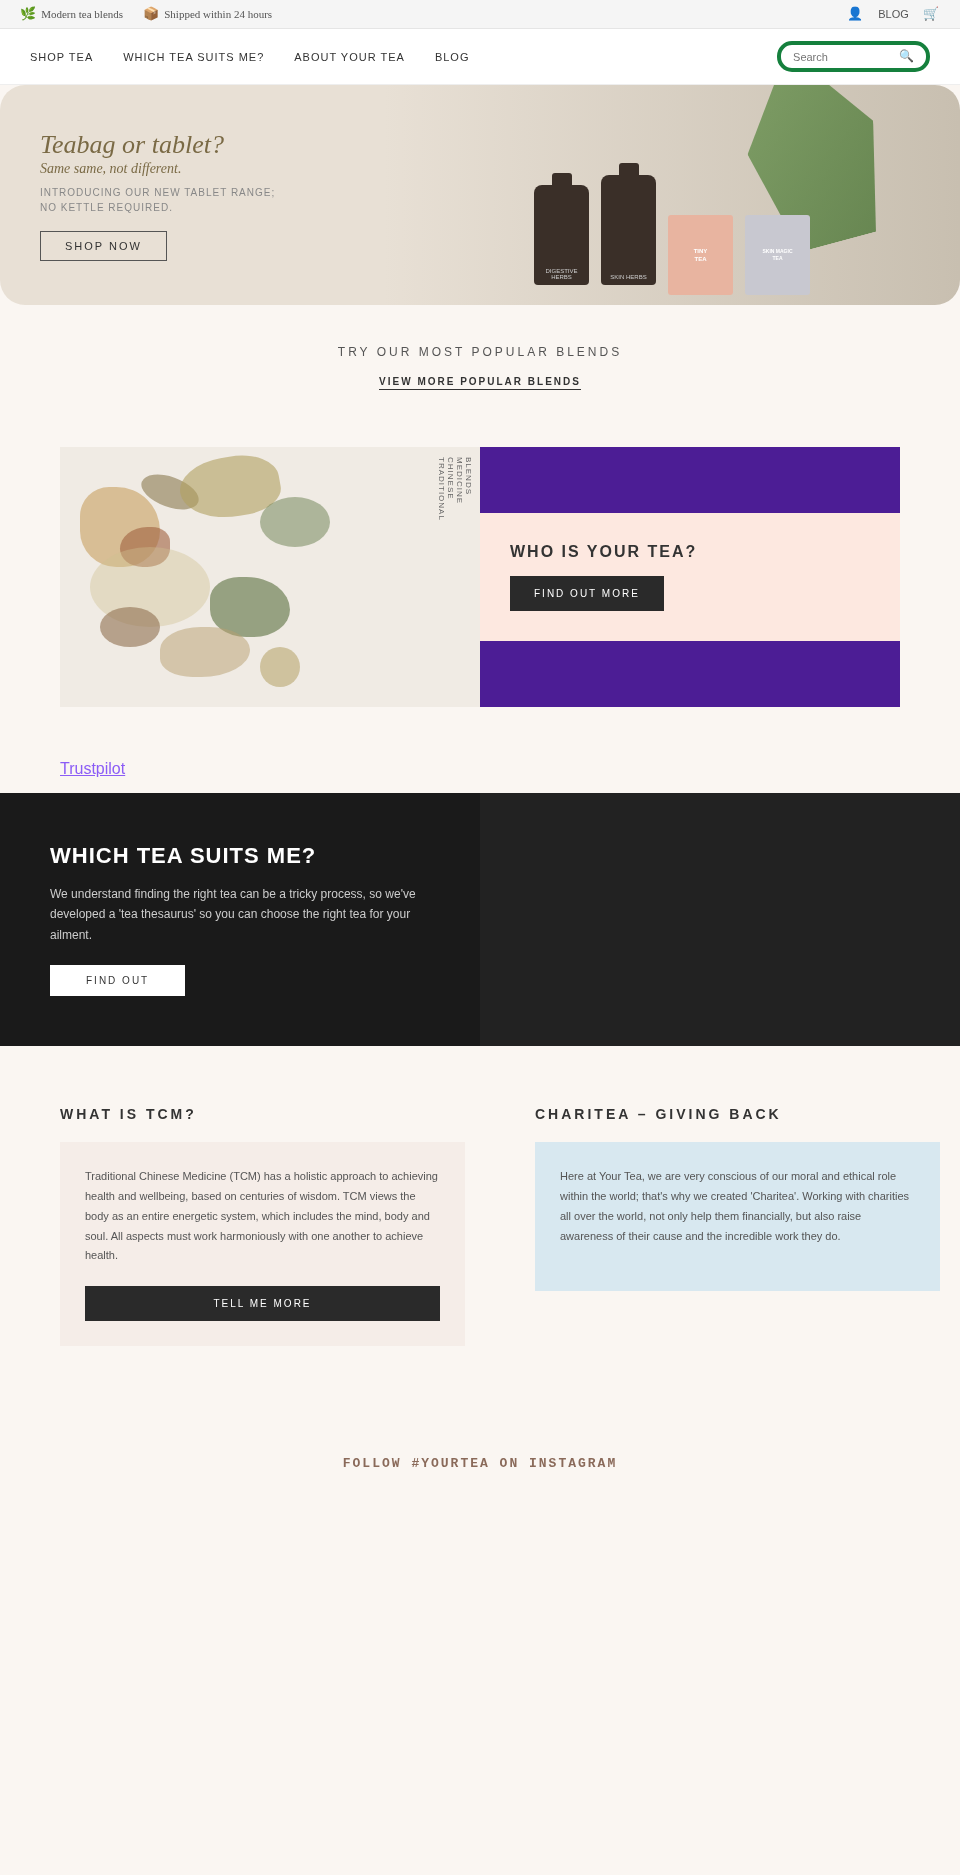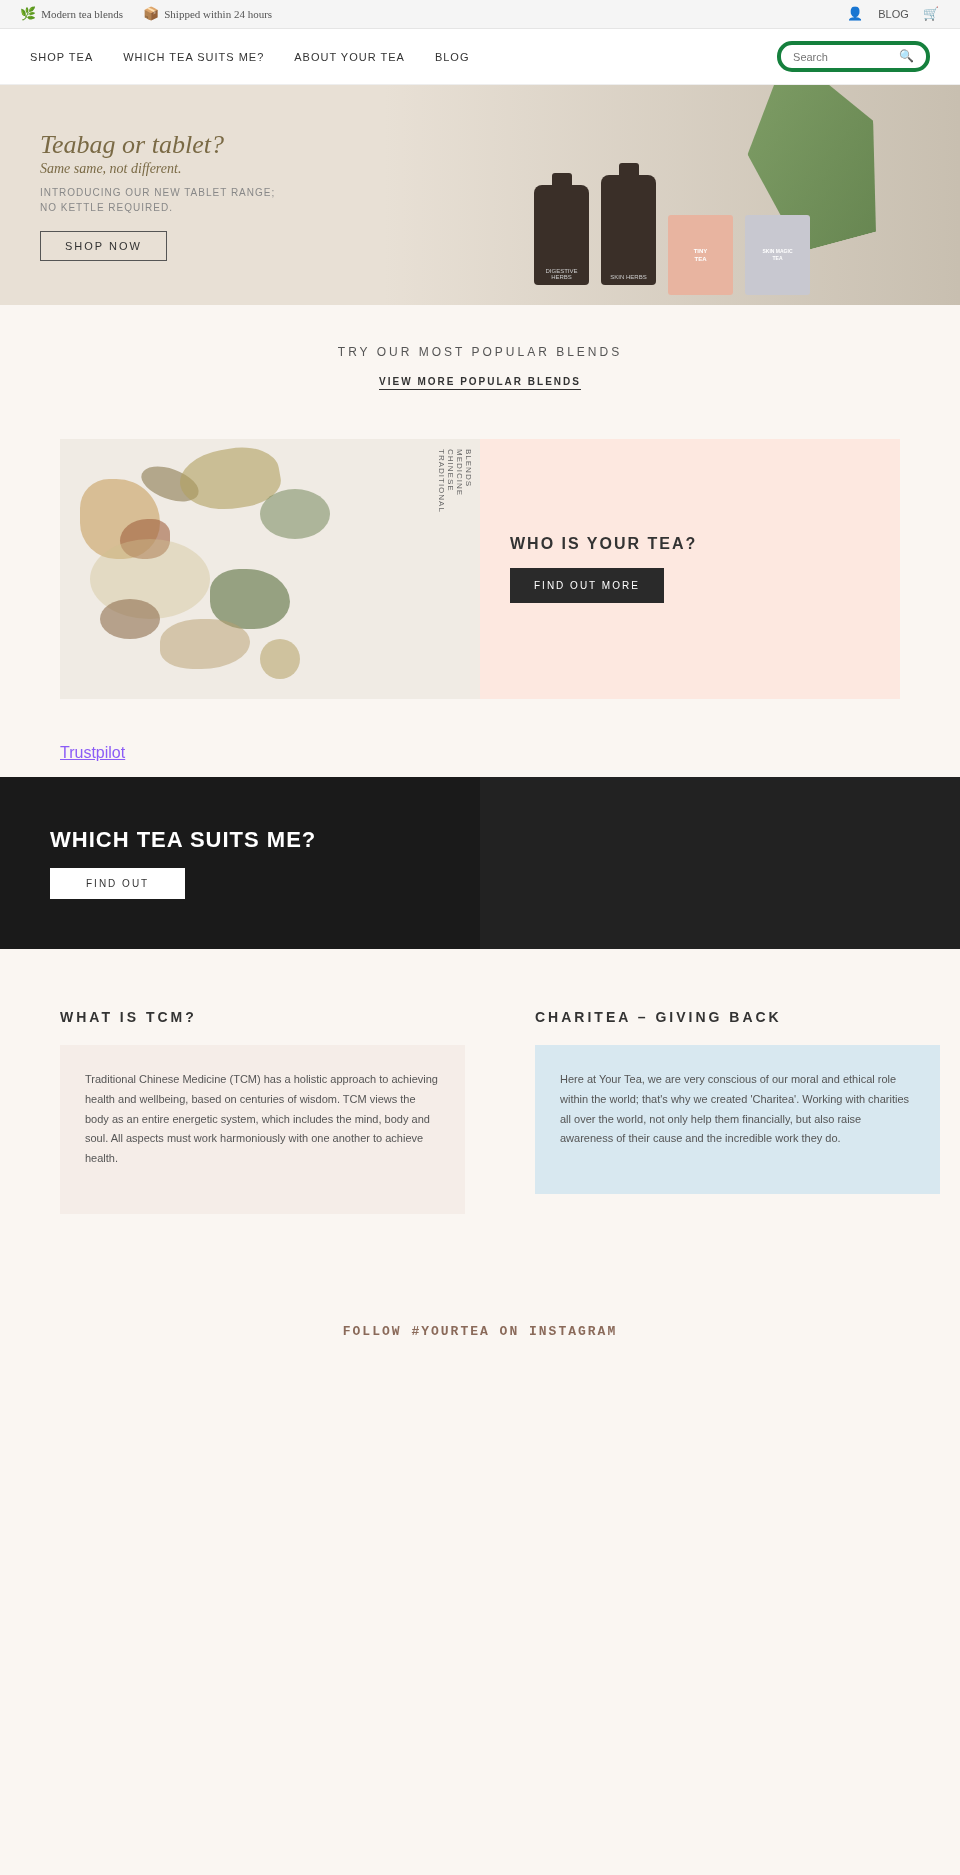--- a/index.html
+++ b/index.html
@@ -36,20 +36,21 @@
 
     
     .hero {
       position: relative;
       width: 100%;
       height: 220px;
       background: linear-gradient(to right, #e8e0d5 40%, #c8bfb0 100%);
       overflow: hidden;
       display: flex;
       align-items: center;
+      border-radius: 25px;
     }
     .hero-content {
       padding: 30px 40px;
       z-index: 2;
       position: relative;
     }
     .hero-title {
       font-size: 26px;
       color: #7a6a45;
       font-family: Georgia, serif;
@@ -158,23 +159,24 @@
       text-decoration: none;
       font-family: Arial, sans-serif;
       font-weight: bold;
       border-bottom: 1px solid #333;
       padding-bottom: 2px;
     }
 
     
     .tcm-section {
       display: flex;
-      margin: 30px 60px;
+      margin: 38px 60px;
       background: #4c1d95;
       min-height: 260px;
+      align-items: center;
     }
     .tcm-image-area {
       width: 50%;
       position: relative;
       background: #f0ece6;
       overflow: hidden;
       min-height: 260px;
     }
     .tcm-right {
       width: 50%;
@@ -504,29 +506,31 @@
   </div>
 </div>
 
 <div class="trustpilot-bar">
   <span style="cursor:pointer; text-decoration:underline;">Trustpilot</span>
 </div>
 
 <div class="which-tea-section">
   <div class="which-tea-bg"></div>
   <h2>WHICH TEA SUITS ME?</h2>
+  <p>We understand finding the right tea can be a tricky process, so we've developed a 'tea thesaurus' so you can choose the right tea for your ailment.</p>
   <button class="white-btn">FIND OUT</button>
 </div>
 
 <div class="bottom-section">
 
   <div class="tcm-info-col">
     <h3>WHAT IS TCM?</h3>
     <div class="tcm-info-box">
       <p>Traditional Chinese Medicine (TCM) has a holistic approach to achieving health and wellbeing, based on centuries of wisdom. TCM views the body as an entire energetic system, which includes the mind, body and soul. All aspects must work harmoniously with one another to achieve health.</p>
+      <button class="tell-me-btn">TeLL ME MORE</button>
     </div>
   </div>
 
   <div class="charitea-col">
     <h3>CHARITEA – GIVING BACK</h3>
     <div class="charitea-box">
       <p>Here at Your Tea, we are very conscious of our moral and ethical role within the world; that's why we created 'Charitea'. Working with charities all over the world, not only help them financially, but also raise awareness of their cause and the incredible work they do.</p>
     </div>
   </div>
 </div>

